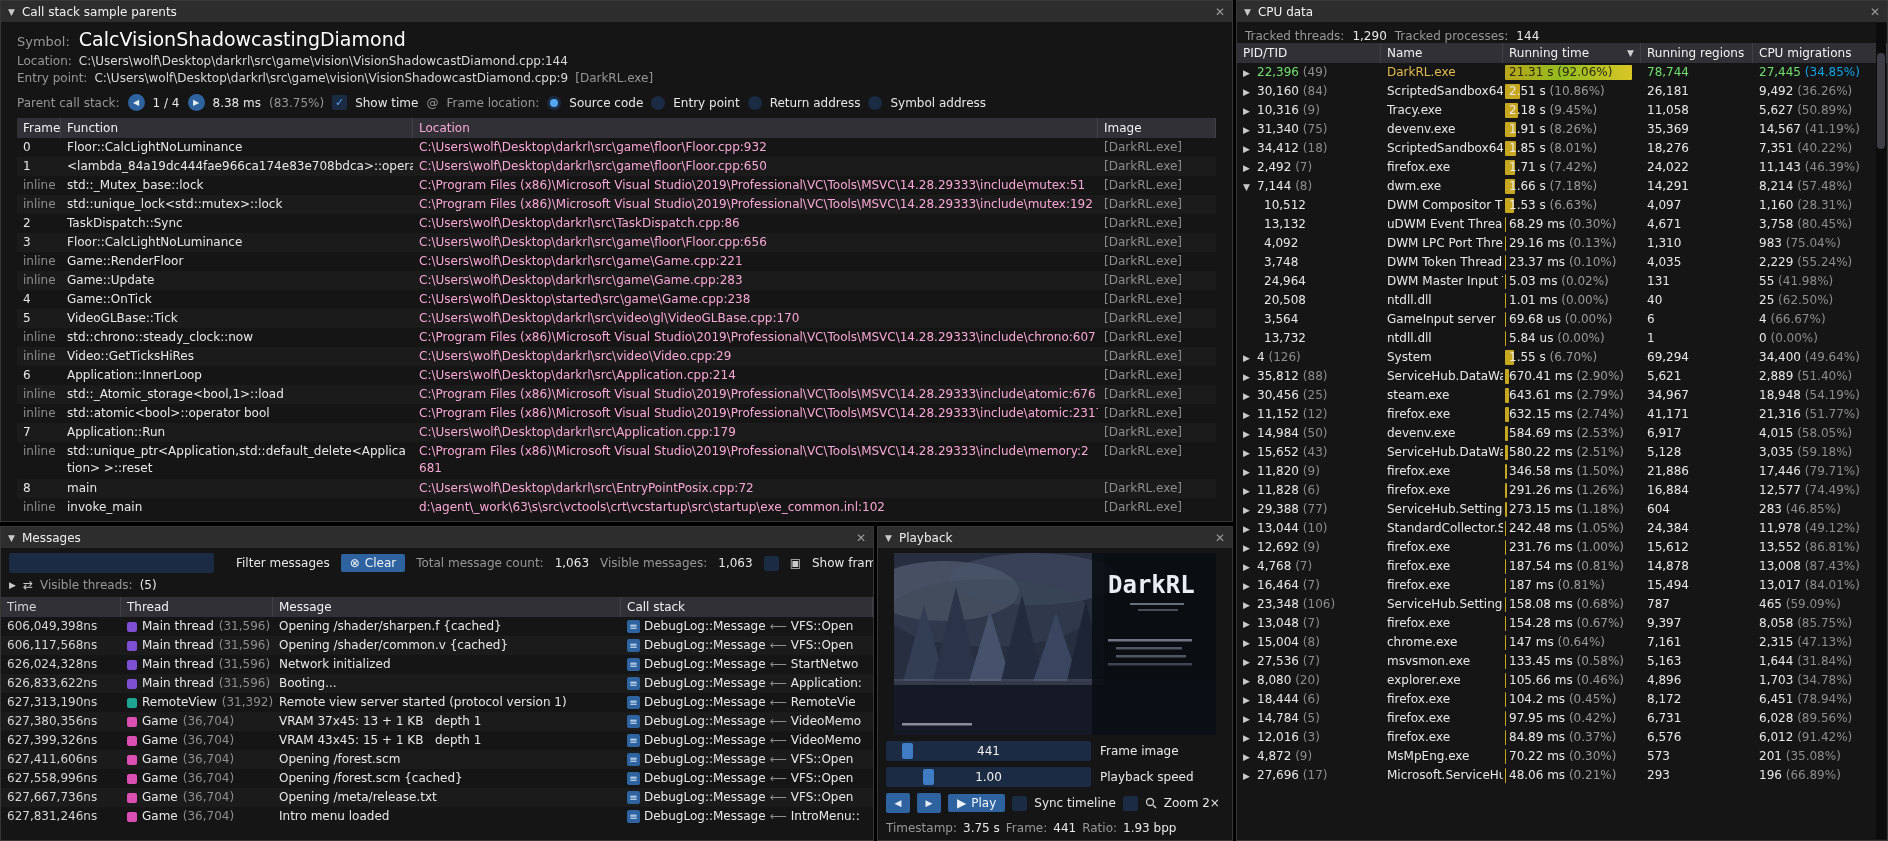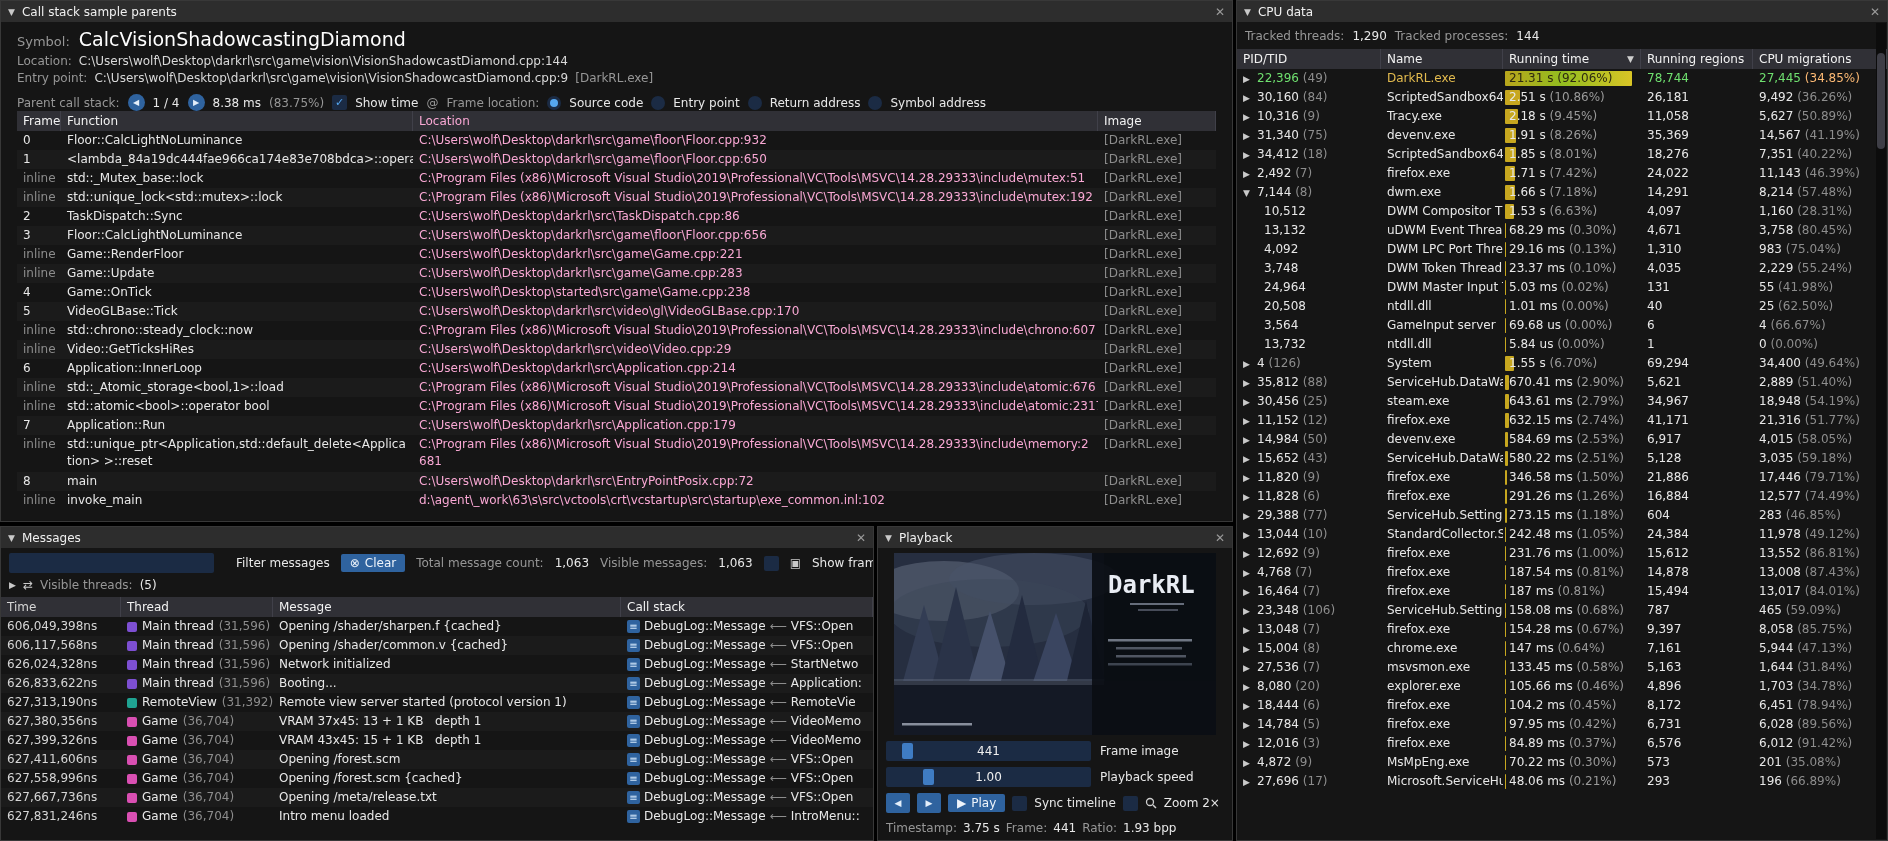--- a/index.html
+++ b/index.html
@@ -6,41 +6,41 @@
   html,body{width:1888px;height:841px;background:#000;font-family:"DejaVu Sans","Liberation Sans",sans-serif;color:#e8e8e8;overflow:hidden;position:relative}
   .panel{position:absolute;background:#151515;border:1px solid #383838;display:flex;flex-direction:column;overflow:hidden}
   .titlebar{flex:none;height:21px;background:#2d2d2d;display:flex;align-items:center;gap:7px;padding:0 7px;font-size:12px}
   .tb-collapse{color:#c9c9c9;font-size:9px}
   .tb-title{color:#f0f0f0}
   .tb-close{margin-left:auto;color:#9b9b9b;font-size:12px;cursor:default}
   .lbl{color:#979797}
   .val{color:#e8e8e8}
   .dim{color:#8d8d8d}
   .green{color:#6fe06f}
-  .greendim{color:#fdba74}
+  .greendim{color:#0ea5e9}
   .amber{color:#e3bb4e}
   .path{color:#d9d9d9}
 
   
   .tbl-header{display:flex;background:#303036;height:20px;line-height:20px;font-size:12px;color:#f2f2f2;flex:none}
   .tbl-header .cell{display:flex;align-items:center;gap:4px;border-right:1px solid #404049}
   .sort-arrow{margin-left:auto;font-size:9px;color:#cfcfcf}
   .cell{padding:0 6px;overflow:hidden;white-space:nowrap;flex:none}
   .tbl-rows{overflow:hidden;flex:1}
   .row{display:flex;height:19px;line-height:19px;font-size:12px}
   .row.alt{background:#1b1b1b}
 
   
   #callstack-panel{left:0;top:0;width:1233px;height:522px}
   .cs-body{padding:3px 16px 0;display:flex;flex-direction:column;flex:1;overflow:hidden}
   .sym-line{margin:3px 0 3px;display:flex;align-items:baseline;gap:9px}
   .big-lbl{font-size:13px}
   .sym-name{font-size:19px;color:#ffffff}
   .info-line{font-size:12px;line-height:17px;display:flex;gap:7px;white-space:nowrap;overflow:hidden}
-  .controls-line{display:flex;align-items:center;gap:8px;margin:7px 0 0;font-size:12px;white-space:nowrap}
+  .controls-line{display:flex;align-items:center;gap:8px;margin:7px 0 7px;font-size:12px;white-space:nowrap}
   .navbtn{width:17px;height:17px;border-radius:50%;background:#2f639f;color:#e3eefa;font-size:8px;display:inline-flex;align-items:center;justify-content:center;flex:none}
   .checkbox{width:15px;height:15px;border-radius:2px;background:#1b2b44;display:inline-flex;align-items:center;justify-content:center;flex:none}
   .checkbox.checked::after{content:"✓";color:#55a7f0;font-weight:bold;font-size:11px}
   .radio{width:14px;height:14px;border-radius:50%;background:#1b2b44;position:relative;flex:none;display:inline-block}
   .radio.sel::after{content:"";position:absolute;left:3px;top:3px;right:3px;bottom:3px;border-radius:50%;background:#55a7f0}
   .col-frame{width:44px}
   .col-func{width:352px}
   .col-loc{flex:1;color:#f9a8d4}
   .col-img{width:118px}
   .row.wrap{height:37px;line-height:17px;padding-top:1px}
@@ -69,21 +69,21 @@
   .slider-row{display:flex;align-items:center;gap:9px}
   .slider{position:relative;width:205px;height:20px;background:#1b2b44;border-radius:2px;flex:none}
   .grab{position:absolute;top:2px;width:11px;height:16px;border-radius:2px;background:#3f7cc3}
   .slider-val{position:absolute;left:0;right:0;text-align:center;line-height:20px;color:#efefef}
   .sqbtn{width:24px;height:20px;background:#2f639f;border-radius:2px;color:#e3eefa;font-size:9px;display:inline-flex;align-items:center;justify-content:center;flex:none}
   .pb-buttons{display:flex;align-items:center;gap:7px;white-space:nowrap}
   .pb-info{display:flex;gap:6px;margin-top:2px;white-space:nowrap}
 
   
   #cpu-panel{left:1236px;top:0;width:652px;height:841px}
-  .cpu-info{display:flex;gap:8px;padding:7px 8px 6px;font-size:12px;align-items:center}
+  .cpu-info{display:flex;gap:8px;padding:7px 8px 0;font-size:12px;align-items:center}
   .p-pid{width:144px}
   .p-name{width:122px}
   .p-time{width:138px;position:relative}
   .p-reg{width:112px}
   .p-mig{flex:1;padding-right:16px}
   .tree-arrow{display:inline-block;width:14px;color:#c9c9c9;font-size:9px}
   .p-pid.child{padding-left:27px}
   .time-bar{position:absolute;left:2px;top:2px;bottom:2px;background:#c7a71f;border-radius:1px}
   .time-bar.self-bar{background:linear-gradient(90deg,#b8a61c,#93bd20 45%,#d9c526)}
   .bar-text{position:relative;z-index:1}
@@ -787,21 +787,21 @@
         <div class="cell p-name">firefox.exe</div>
         <div class="cell p-time"><span class="time-bar" style="width: 0.8%;"></span><span class="bar-text">154.28 ms </span><span class="bar-text dimp">(0.67%)</span></div>
         <div class="cell p-reg">9,397</div>
         <div class="cell p-mig"><span class="">8,058 </span><span class="dim">(85.75%)</span></div>
       </div>
       <div class="row">
         <div class="cell p-pid"><span class="tree-arrow">▶</span><span class="">15,004</span><span class="dim"> (8)</span></div>
         <div class="cell p-name">chrome.exe</div>
         <div class="cell p-time"><span class="time-bar" style="width: 0.8%;"></span><span class="bar-text">147 ms </span><span class="bar-text dimp">(0.64%)</span></div>
         <div class="cell p-reg">7,161</div>
-        <div class="cell p-mig"><span class="">5,944 </span><span class="dim">(47.13%)</span></div>
+        <div class="cell p-mig"><span class="">2,315 </span><span class="dim">(47.13%)</span></div>
       </div>
       <div class="row">
         <div class="cell p-pid"><span class="tree-arrow">▶</span><span class="">27,536</span><span class="dim"> (7)</span></div>
         <div class="cell p-name">msvsmon.exe</div>
         <div class="cell p-time"><span class="time-bar" style="width: 0.8%;"></span><span class="bar-text">133.45 ms </span><span class="bar-text dimp">(0.58%)</span></div>
         <div class="cell p-reg">5,163</div>
         <div class="cell p-mig"><span class="">1,644 </span><span class="dim">(31.84%)</span></div>
       </div>
       <div class="row">
         <div class="cell p-pid"><span class="tree-arrow">▶</span><span class="">8,080</span><span class="dim"> (20)</span></div>

